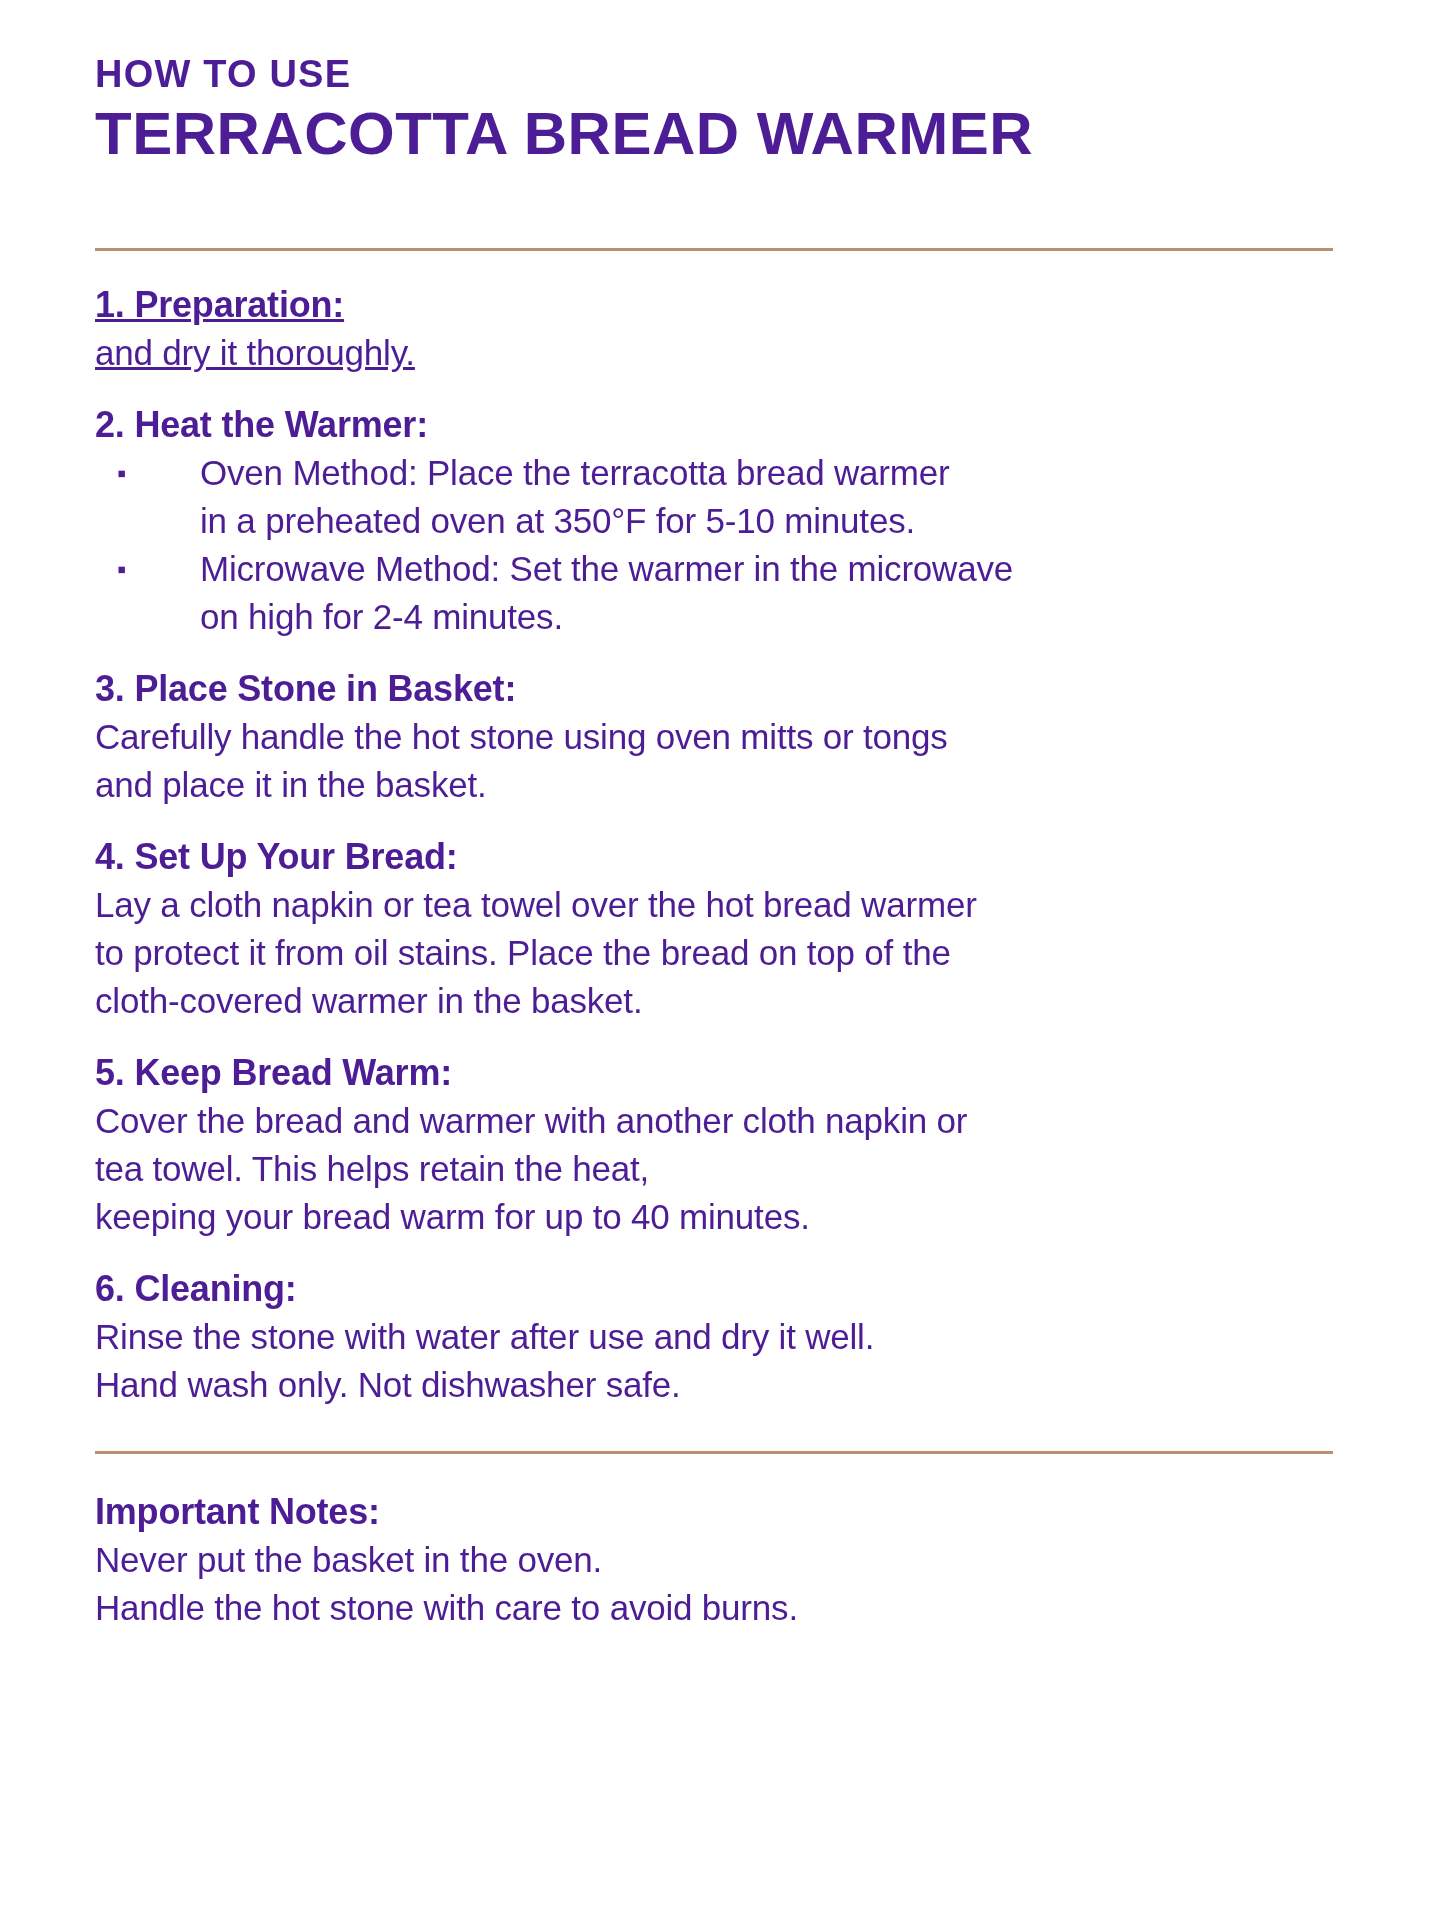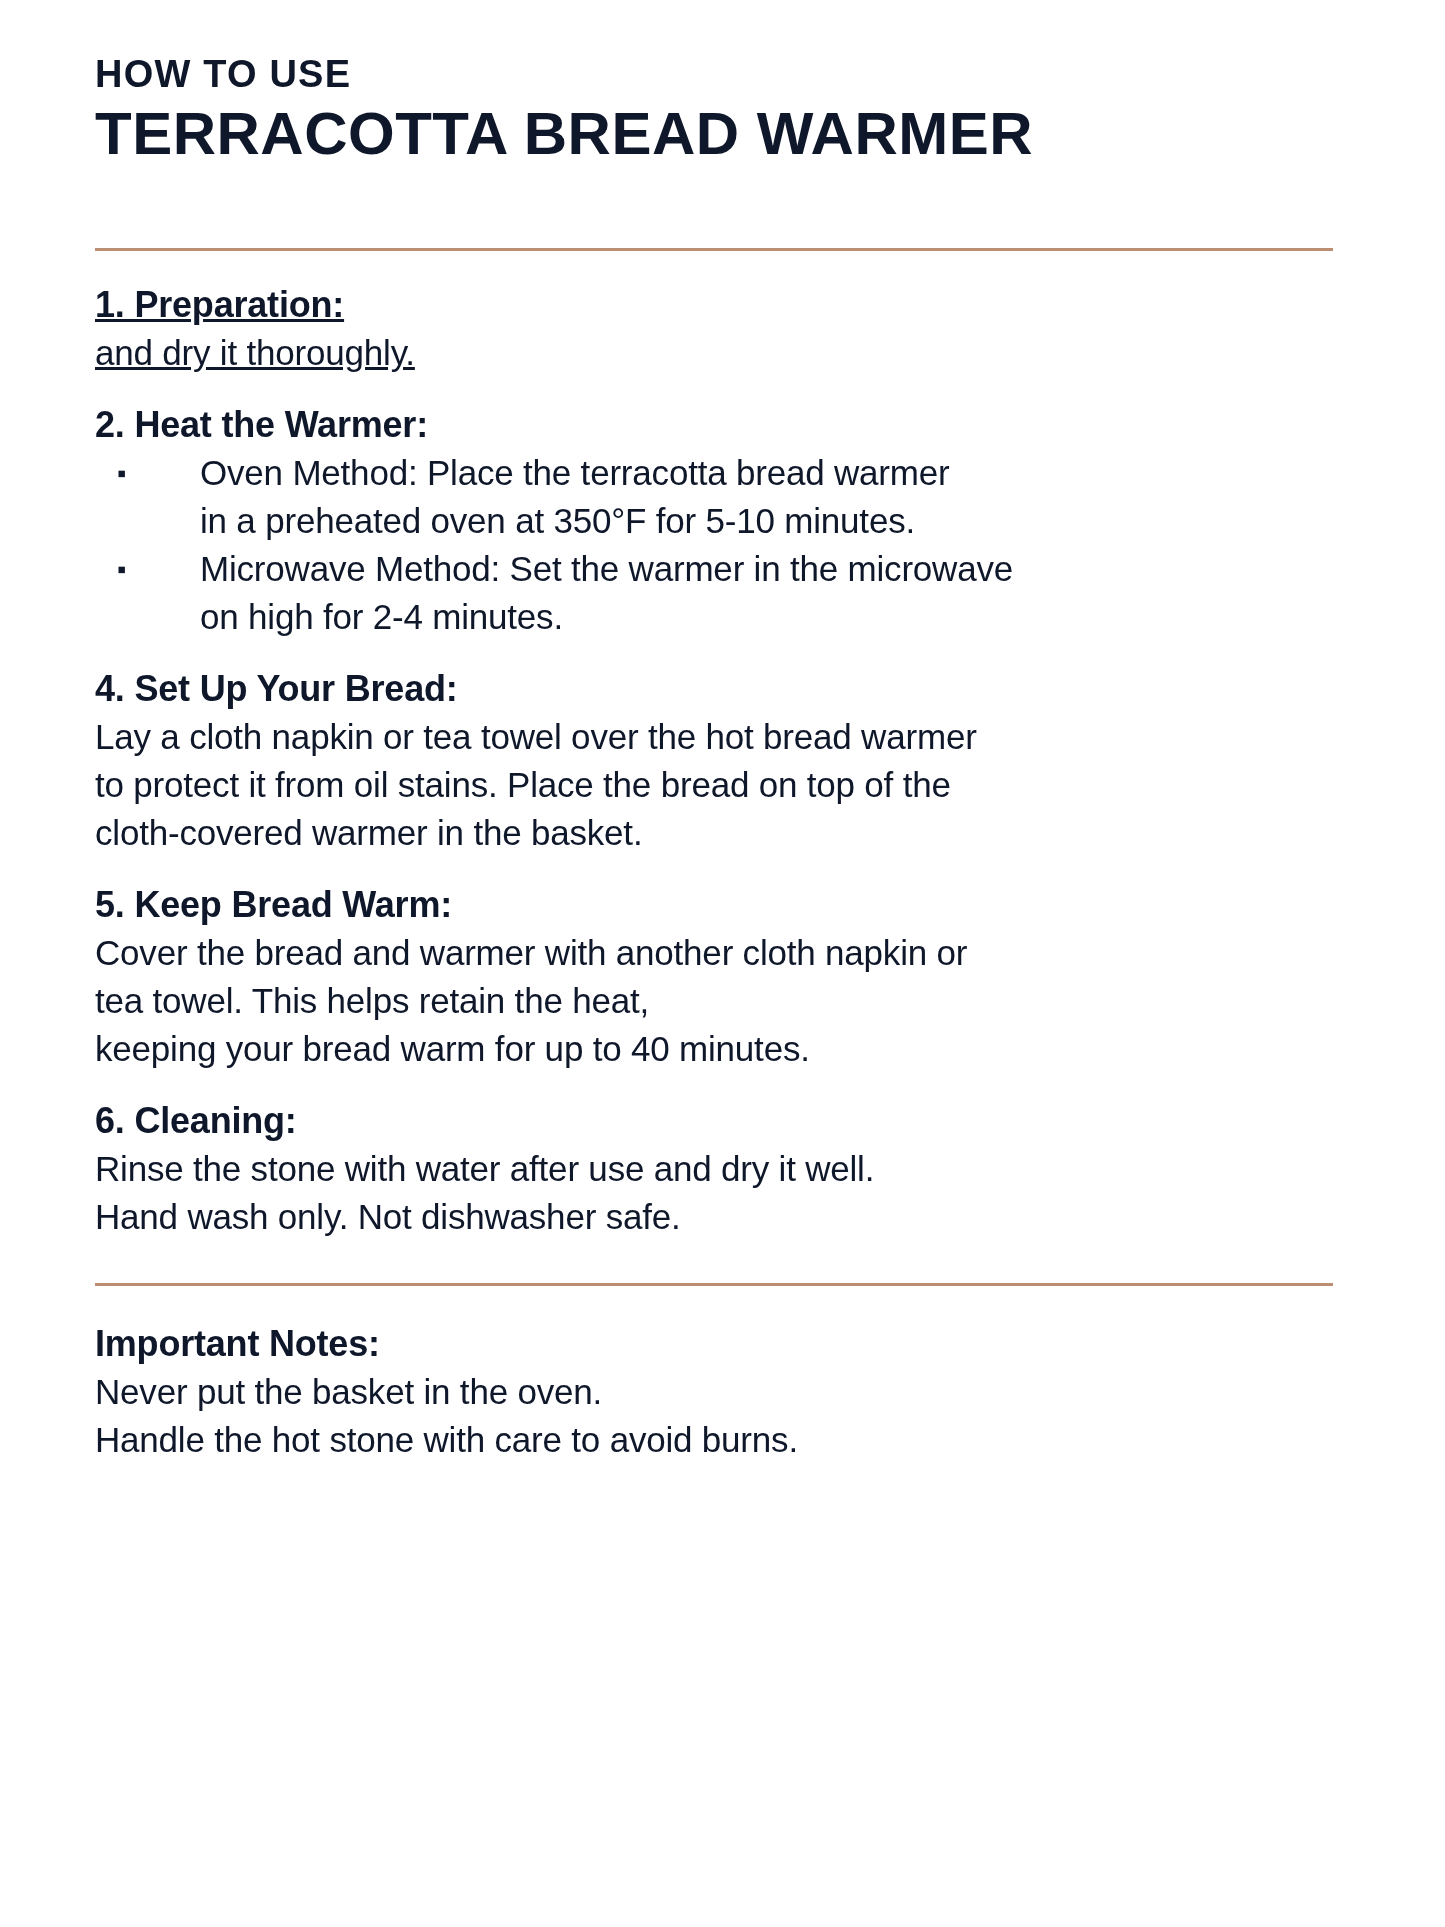--- a/index.html
+++ b/index.html
@@ -2,21 +2,21 @@
 <html><head>
 <meta charset="utf-8">
 <style>
   html, body { margin: 0; padding: 0; background: #ffffff; }
   .page {
     position: relative;
     width: 1445px;
     height: 1927px;
     background: #ffffff;
     font-family: "Liberation Sans", sans-serif;
-    color: #0f172a;
+    color: #4c1d95;
     overflow: hidden;
     box-sizing: border-box;
   }
   .content {
     padding: 52px 112px 0 95px;
   }
   .eyebrow {
     font-size: 38px;
     font-weight: 700;
     line-height: 44px;
@@ -91,20 +91,25 @@
       </div>
       <div class="bullet">
         <div class="bullet-glyph">▪</div>
         <div class="bullet-text">
           <div class="body-line">Microwave Method: Set the warmer in the microwave</div>
           <div class="body-line">on high for 2-4 minutes.</div>
         </div>
       </div>
     </div>
 
+    <div class="section">
+      <div class="section-heading">3. Place Stone in Basket:</div>
+      <div class="body-line">Carefully handle the hot stone using oven mitts or tongs</div>
+      <div class="body-line">and place it in the basket.</div>
+    </div>
 
     <div class="section">
       <div class="section-heading">4. Set Up Your Bread:</div>
       <div class="body-line">Lay a cloth napkin or tea towel over the hot bread warmer</div>
       <div class="body-line">to protect it from oil stains. Place the bread on top of the</div>
       <div class="body-line">cloth-covered warmer in the basket.</div>
     </div>
 
     <div class="section">
       <div class="section-heading">5. Keep Bread Warm:</div>

